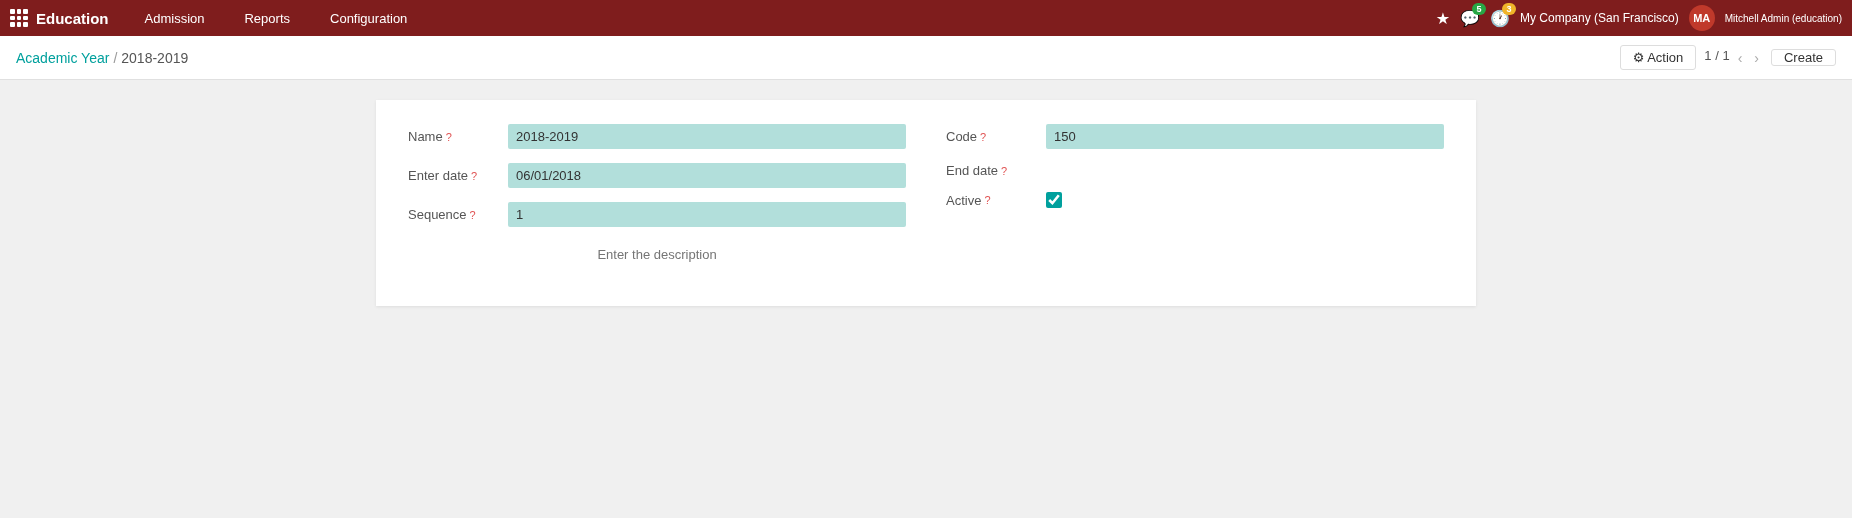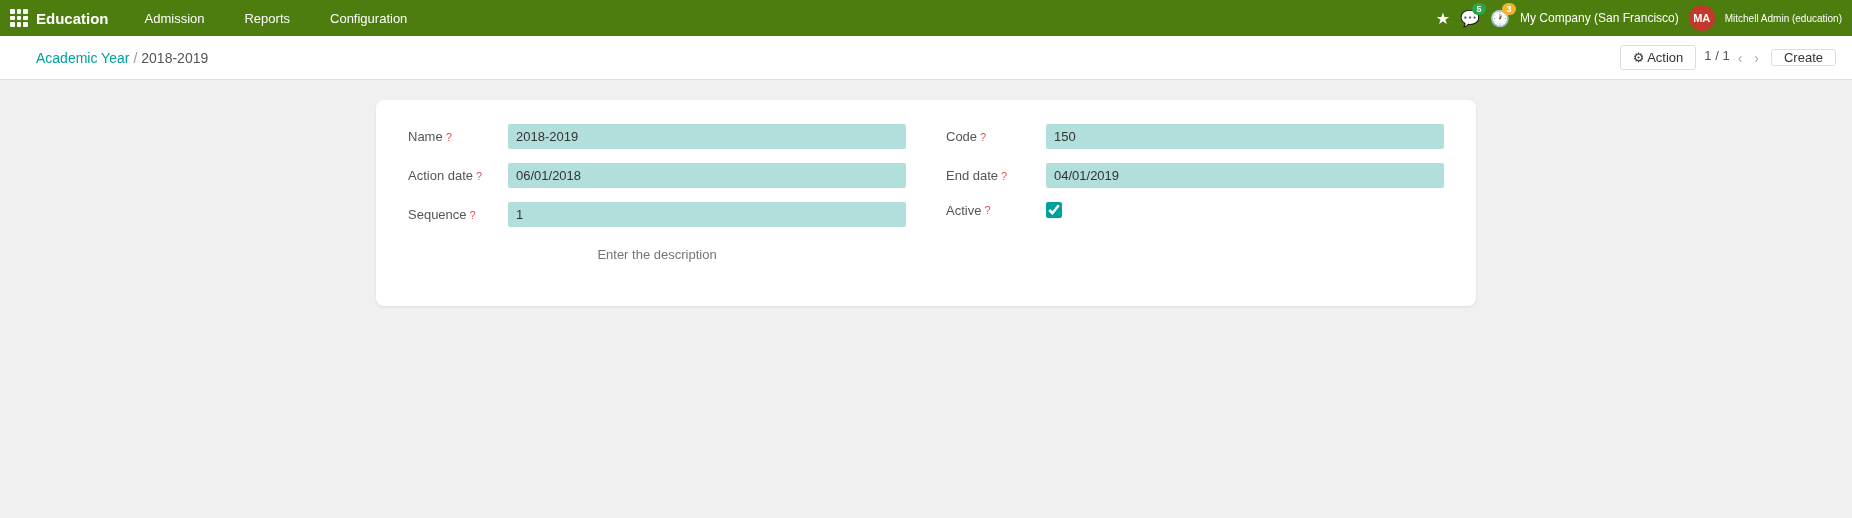--- a/index.html
+++ b/index.html
@@ -1,20 +1,20 @@
 <!DOCTYPE html>
 <html><head>
   <meta charset="utf-8">
   <style>
     * { box-sizing: border-box; margin: 0; padding: 0; }
     body { font-family: Arial, sans-serif; font-size: 13px; background: #f0f0f0; }
 
     
     .topnav {
-      background: #4d7c0f;
+      background: #7f1d1d;
       height: 36px;
       display: flex;
       align-items: center;
       padding: 0 10px;
       color: white;
     }
     .topnav-logo {
       display: flex;
       align-items: center;
       gap: 8px;
@@ -96,21 +96,20 @@
       align-items: center;
       justify-content: space-between;
       border-bottom: 1px solid #e0e0e0;
       height: 44px;
     }
     .breadcrumb {
       display: flex;
       align-items: center;
       gap: 4px;
       font-size: 14px;
-      margin-left: 20px;
     }
     .breadcrumb-link {
       color: #00a09d;
       cursor: pointer;
       text-decoration: none;
     }
     .breadcrumb-sep { color: #999; }
     .breadcrumb-current { color: #555; font-weight: 500; }
 
     .breadcrumb-actions {
@@ -156,21 +155,21 @@
     }
 
     
     .main-content {
       padding: 20px;
       background: #f0f0f0;
       min-height: calc(518px - 80px);
     }
     .form-card {
       background: white;
-      border-radius: 8px;
+      border-radius: 0;
       padding: 24px 32px;
       max-width: 1100px;
       margin: 0 auto;
       box-shadow: 0 1px 3px rgba(0,0,0,0.08);
     }
     .form-grid {
       display: grid;
       grid-template-columns: 1fr 1fr;
       gap: 0 40px;
     }
@@ -294,21 +293,21 @@
       <div>
         <div class="form-row">
           <label class="form-label">
             <span>Name</span>
             <span class="help-icon">?</span>
           </label>
           <input class="form-input" type="text" value="2018-2019" style="">
         </div>
         <div class="form-row">
           <label class="form-label">
-            <span>Action date</span>
+            <span>Enter date</span>
             <span class="help-icon">?</span>
           </label>
           <input class="form-input" type="text" value="06/01/2018" style="">
         </div>
         <div class="form-row">
           <label class="form-label">
             <span>Sequence</span>
             <span class="help-icon">?</span>
           </label>
           <input class="form-input" type="text" value="1" style="">
@@ -324,21 +323,20 @@
             <span>Code</span>
             <span class="help-icon">?</span>
           </label>
           <input class="form-input" type="text" value="150" style="">
         </div>
         <div class="form-row">
           <label class="form-label">
             <span>End date</span>
             <span class="help-icon">?</span>
           </label>
-          <input class="form-input" type="text" value="04/01/2019" style="">
         </div>
         <div class="form-row">
           <label class="form-label">
             <span>Active</span>
             <span class="help-icon">?</span>
           </label>
           <div class="checkbox-wrapper">
             <input class="styled-checkbox" type="checkbox" checked="" style="">
           </div>
         </div>

